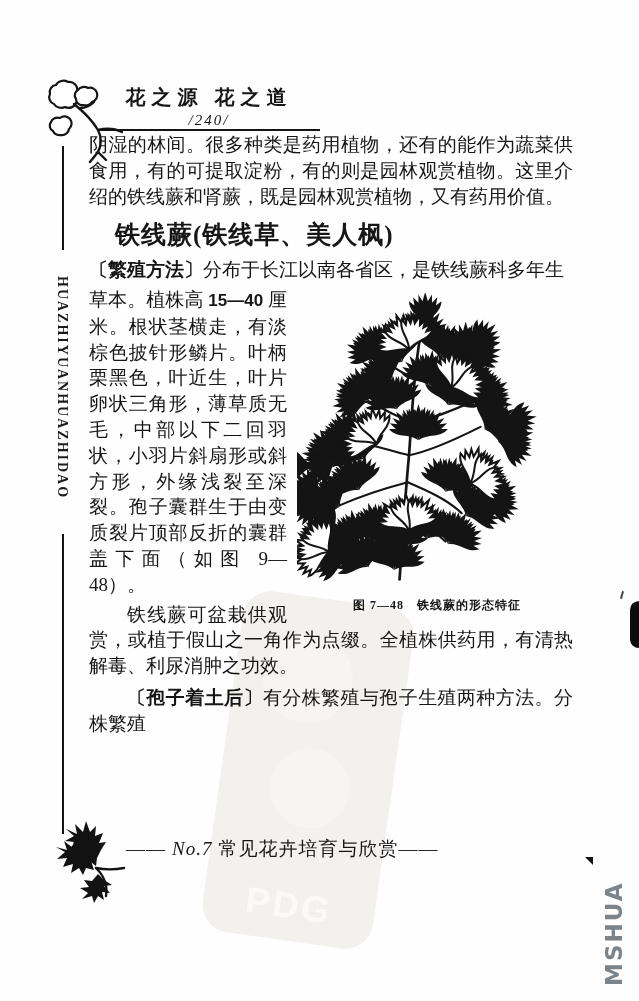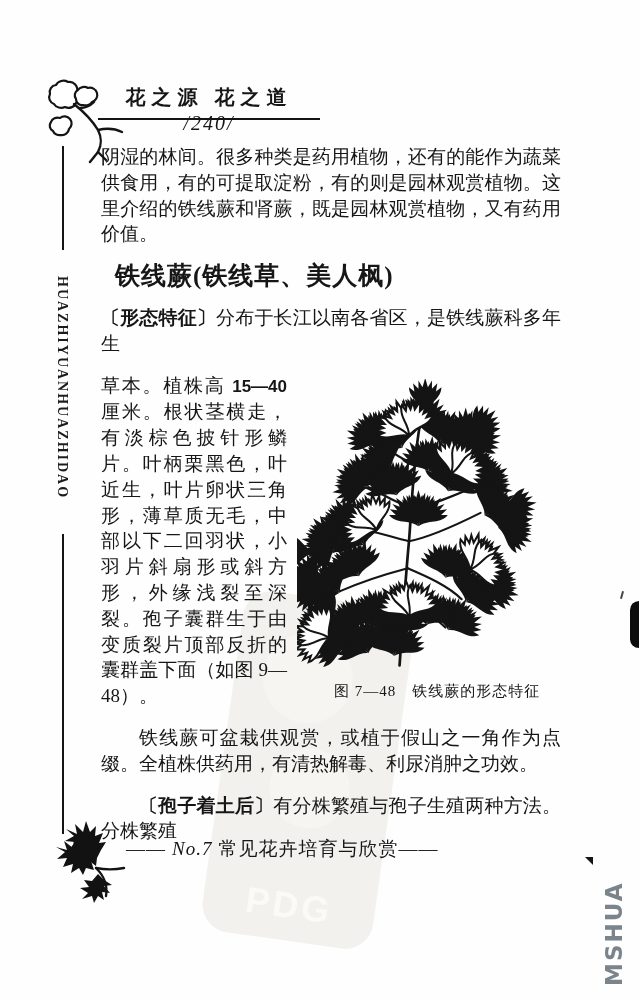--- a/index.html
+++ b/index.html
@@ -5,25 +5,25 @@
   html,body{margin:0;padding:0;}
   body{
     width:639px;height:1001px;position:relative;overflow:hidden;
     background:#fefefe;color:#161616;
     font-family:"Liberation Serif","DejaVu Serif",serif;
   }
   
   .title{
     position:absolute;left:98px;top:84px;width:222px;text-align:center;
     font-size:20px;font-weight:bold;letter-spacing:6px;
-    padding-bottom:7px;border-bottom:2px solid #141414;white-space:nowrap;
+    padding-bottom:18px;border-bottom:2px solid #141414;white-space:nowrap;
   }
   .pagenum{
     position:absolute;left:98px;top:112px;width:222px;text-align:center;
-    font-style:italic;font-size:20px;letter-spacing:2px;
+    font-style:italic;font-size:15px;letter-spacing:2px;
   }
   .logo{position:absolute;left:44px;top:78px;}
   
   .vline1{position:absolute;left:62px;top:146px;width:2px;height:104px;background:#141414;}
   .vline2{position:absolute;left:62px;top:534px;width:2px;height:300px;background:#141414;}
   .vtext{
     position:absolute;left:54px;top:276px;height:256px;
     writing-mode:vertical-rl;text-orientation:sideways;
     font-weight:bold;font-size:14px;letter-spacing:2px;color:#1b1b1b;
   }
@@ -48,32 +48,32 @@
   .edge-blob{position:absolute;right:0;top:601px;width:9px;height:47px;background:#0c0c0c;
     border-radius:24px 0 0 24px / 50% 0 0 50%;}
   .edge-tick{position:absolute;left:621px;top:591px;width:2px;height:8px;background:#444;transform:rotate(15deg);}
   .mark-tri{position:absolute;left:585px;top:857px;width:0;height:0;
     border-top:8px solid #141414;border-left:8px solid transparent;}
   
   .content{
     position:absolute;left:85px;top:128px;width:492px;
     font-size:19px;line-height:25.8px;text-align:justify;
   }
-  .content p{margin:16px;}
+  .content p{margin:4px;}
   .indent{text-indent:2em;}
   .section{
     font-size:25px;font-weight:bold;margin:13px 0 9px 30px;letter-spacing:1px;
   }
   .lbl{font-weight:bold;}
   .num{font-family:"Liberation Sans",sans-serif;font-weight:bold;font-size:17px;}
   .clear-r{clear:right;margin-top:6px !important;}
   
   .figure{float:right;width:280px;margin:6px 0 4px 10px;}
   .figure svg{display:block;}
-  .figcap{font-size:15px;font-weight:normal;text-align:center;margin-top:8px;letter-spacing:1px;}
+  .figcap{font-size:12px;font-weight:bold;text-align:center;margin-top:8px;letter-spacing:1px;}
   .o use{fill:#fff;stroke:#141414;stroke-width:1.5;}
   
   .footer-fern{position:absolute;left:34px;top:808px;}
   .footer-text{position:absolute;left:126px;top:836px;font-size:19px;white-space:nowrap;letter-spacing:1px;}
   .footer-text .no{font-style:italic;margin:0 6px 0 6px;}
 </style>
 </head>
 <body>
 
 <div class="pdg-box">
@@ -101,21 +101,21 @@
 <div class="title">花之源 花之道</div>
 <div class="pagenum">/240/</div>
 
 <div class="vline1"></div>
 <div class="vtext">HUAZHIYUANHUAZHIDAO</div>
 <div class="vline2"></div>
 
 <div class="content">
   <p>阴湿的林间。很多种类是药用植物，还有的能作为蔬菜供食用，有的可提取淀粉，有的则是园林观赏植物。这里介绍的铁线蕨和肾蕨，既是园林观赏植物，又有药用价值。</p>
   <div class="section">铁线蕨(铁线草、美人枫)</div>
-  <p><span class="lbl">〔形态特征〕</span><span>分布于长江以南各省区，是铁线蕨科多年生</span></p>
+  <p><span class="lbl">〔繁殖方法〕</span><span>分布于长江以南各省区，是铁线蕨科多年生</span></p>
 
   <div class="figure">
     <svg width="278" height="292" viewBox="0 0 206 216">
       <defs>
         <path id="lf" d="M0 0C-1 -4 -4 -7 -7 -10C-10 -13 -12 -16 -12 -20L-8 -17L-9 -23L-5 -19L-5 -25L-2 -20L0 -27L2 -20L5 -25L5 -19L9 -23L8 -17L12 -20C12 -16 10 -13 7 -10C4 -7 1 -4 0 0Z"></path>
         <g id="c3">
             <use href="#lf" transform="rotate(-38)"></use>
             <use href="#lf"></use>
             <use href="#lf" transform="rotate(38)"></use>
           </g>

